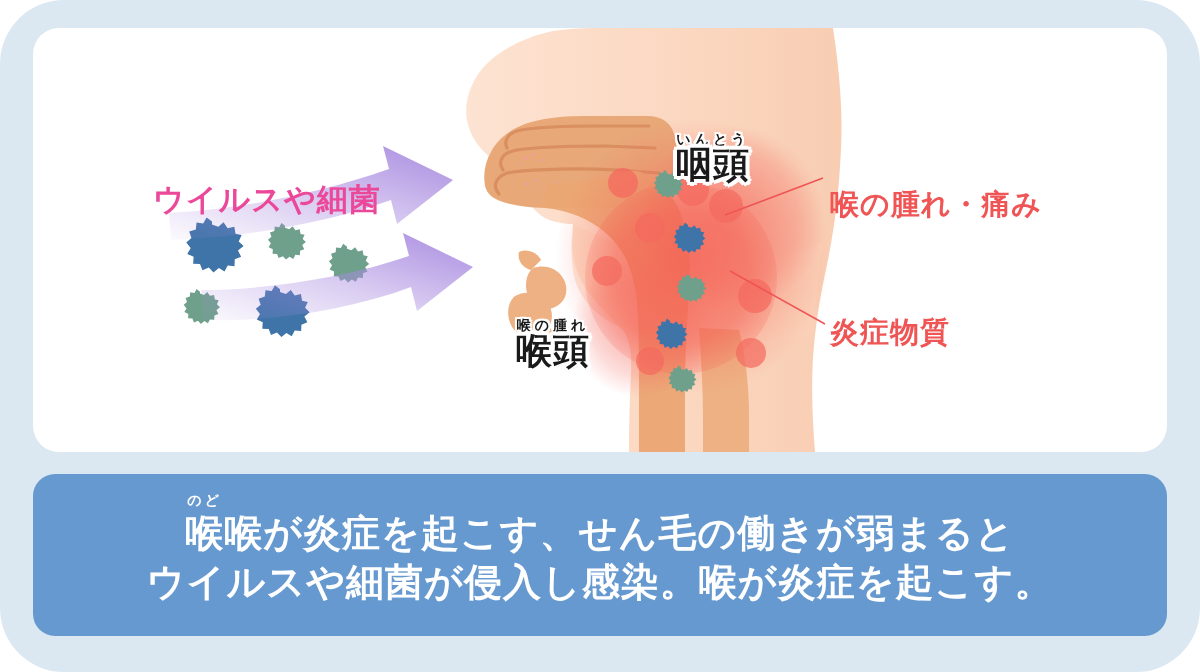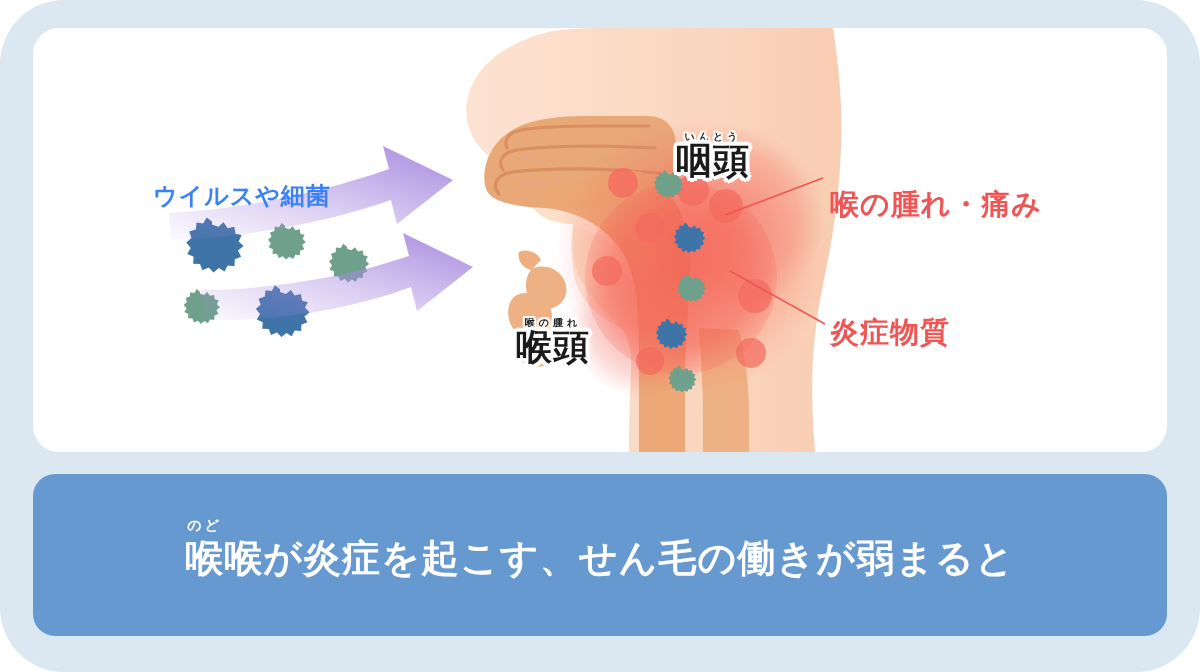--- a/index.html
+++ b/index.html
@@ -69,41 +69,41 @@
     letter-spacing: 1px;
     text-shadow:
       -3px -3px 0 #fff,  0   -3px 0 #fff,  3px -3px 0 #fff,
       -3px  0   0 #fff,  3px  0   0 #fff,
       -3px  3px 0 #fff,  0    3px 0 #fff,  3px  3px 0 #fff,
       -4px  0   0 #fff,  4px  0   0 #fff,
        0   -4px 0 #fff,  0    4px 0 #fff;
   }
   .furigana {
     display: block;
-    font-size: 10px;
+    font-size: 14px;
     font-weight: 700;
     letter-spacing: 4px;
     text-align: center;
     margin-bottom: 4px;
     color: #1a1a1a;
     text-shadow:
       -2px -2px 0 #fff, 0 -2px 0 #fff, 2px -2px 0 #fff,
       -2px  0   0 #fff, 2px  0   0 #fff,
       -2px  2px 0 #fff, 0  2px 0 #fff, 2px  2px 0 #fff;
   }
   .label-anat .main {
     display: block;
     text-align: right;
     font-family: Liberation Mono, monospace;
   }
 
   .label-virus {
-    color: #3b82f6;
-    font-weight: 700;
-    font-size: 24px;
+    color: #ec4899;
+    font-weight: 700;
+    font-size: 31px;
     letter-spacing: 1px;
   }
 
   .label-red {
     color: #ef5555;
     font-weight: 700;
     font-size: 29px;
     letter-spacing: 1px;
   }
 
@@ -391,15 +391,16 @@
     <div class="label label-red" style="left:797px; top:162px;">喉の腫れ・痛み</div>
   </div>
 
   <div class="caption-box">
     <div class="caption-line">
       <span class="ruby-wrap">
         <span class="rt">のど</span>
         <span>喉</span>
       </span><span>喉が炎症を起こす、せん毛の働きが弱まると</span>
     </div>
+    <div class="caption-line">ウイルスや細菌が侵入し感染。喉が炎症を起こす。</div>
   </div>
 
 </div>
 
 </body></html>

